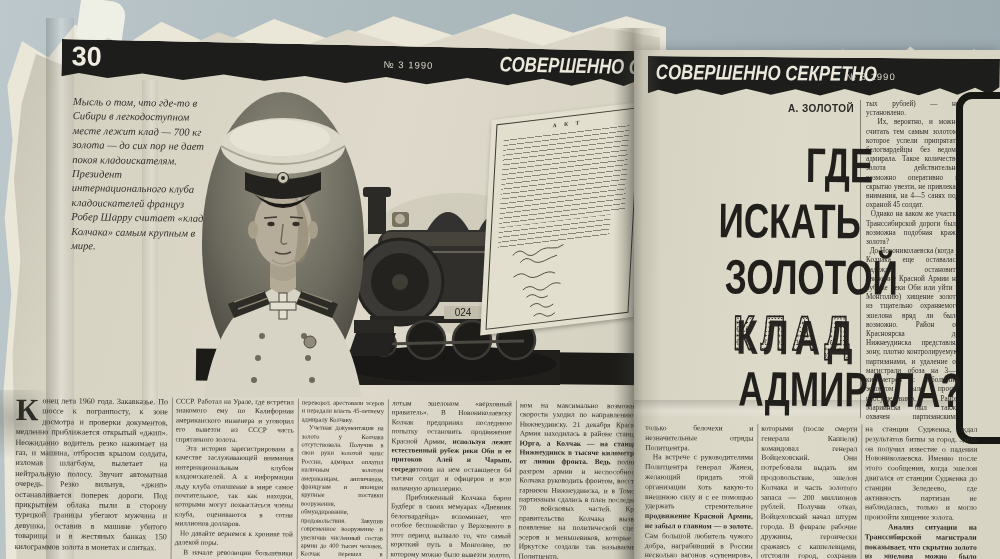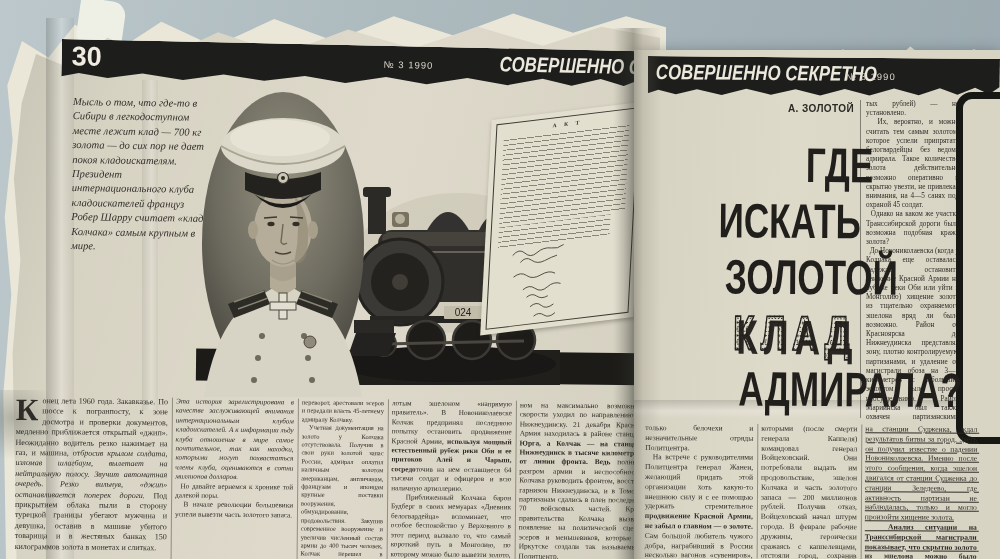--- a/index.html
+++ b/index.html
@@ -61,21 +61,21 @@
   .col{font-size:7.2px;line-height:9.4px;text-align:justify;white-space:pre-wrap;overflow:hidden;
     padding:0 4px 0 3px;color:#2e2c27;}
   .col + .col{border-left:1px solid rgba(20,20,15,.38);}
   #cols-left{left:13px;top:396px;width:638px;height:163px;transform:rotate(0.5deg);transform-origin:left top;}
   #cols-left .col:nth-child(1){width:152px;font-size:8px;line-height:10.4px;}
   #cols-left .col:nth-child(2){width:118px;font-size:7.2px;}
   #cols-left .col:nth-child(3){width:82px;font-size:6.4px;line-height:8.4px;}
   #cols-left .col:nth-child(4){width:120px;}
   #cols-left .col:nth-child(5){width:122px;font-size:7.4px;}
   .dropcap{float:left;font-size:31px;line-height:26px;font-weight:bold;padding:1px 4px 0 0;font-family:"Liberation Serif",serif;}
-  .seg-i{font-style:italic;}
+  .seg-i{}
   .seg-b{font-weight:bold;}
   
   #byline{position:absolute;left:784px;top:103px;width:70px;text-align:right;
     font-family:"Liberation Sans",sans-serif;font-weight:bold;font-size:10px;letter-spacing:.4px;color:#2a2925;}
   #vrule-right{position:absolute;left:860px;top:100px;width:1px;height:318px;background:rgba(20,20,15,.45);}
   #col-right-top{position:absolute;left:866px;top:100px;width:93px;height:322px;font-size:7.2px;line-height:9.2px;
     text-align:justify;white-space:pre-wrap;overflow:hidden;color:#2e2c27;}
   #black-box{position:absolute;left:956px;top:92px;width:90px;height:338px;border:7px solid #171714;border-radius:16px;background:#d9d5c5;}
   #headline{position:absolute;left:676px;top:138px;width:196px;text-align:right;transform:rotate(0.4deg);
     font-family:"Liberation Sans",sans-serif;font-weight:bold;color:#211f1c;}
@@ -86,21 +86,21 @@
   #headline .hl:nth-child(4) span{margin-right:16px;}
   #headline .hl.decor span{letter-spacing:8px;color:transparent;
     background-image:radial-gradient(rgba(35,33,28,.95) 26%,rgba(0,0,0,0) 32%),radial-gradient(rgba(35,33,28,.8) 22%,rgba(0,0,0,0) 30%);
     background-size:4px 4px,6px 6px;background-position:0 0,2px 3px;
     -webkit-background-clip:text;background-clip:text;
     -webkit-text-stroke:1.6px #24221e;
     text-shadow:4px 4px 0 rgba(32,30,26,.95);}
   #cols-right-bottom{left:642px;top:424px;width:352px;height:135px;transform:rotate(0.3deg);}
   #cols-right-bottom .col{width:108px;font-size:7.6px;line-height:9.8px;}
   #cols-right-bottom .col:nth-child(2){width:96px;}
-  #cols-right-bottom .col:nth-child(3){width:112px;text-decoration:underline;}
+  #cols-right-bottom .col:nth-child(3){width:112px;}
 </style>
 </head>
 <body>
 
 <div id="stage" class="noselect">
 
   <div class="torn" id="torn-left"></div>
   <div class="torn" id="torn-right"></div>
   <div class="torn" id="torn-corner"></div>
 
@@ -219,26 +219,27 @@
         <circle cx="56" cy="290" r="3"></circle>
       <circle cx="106" cy="246" r="3"></circle>
         <circle cx="110" cy="268" r="3"></circle>
         <circle cx="114" cy="290" r="3"></circle>
     </g>
     <circle cx="112" cy="252" r="6" fill="#8f8a7a" stroke="#4a463c" stroke-width="1"></circle>
   </svg>
 
   <div class="cols" id="cols-left">
     <div class="col"><span class="dropcap">К</span><span><span class="seg-n">онец лета 1960 года. Закавказье. По шоссе к погранпосту, к зоне досмотра и проверки документов, медленно приближается открытый «джип». Неожиданно водитель резко нажимает на газ, и машина, от</span><span class="seg-i">бросив крылом солдата, изломав шлагбаум, вылетает на нейтральную полосу. Звучит автоматная очередь. Резко вильнув, «джип» останавливается поперек дороги.</span><span class="seg-n"> Под прикрытием облака пыли в сторону турецкой границы убегают мужчина и девушка, оставив в машине убитого товарища и в жестяных банках 150 килограммов золота в монетах и слитках.</span></span></div>
-    <div class="col"><span class="seg-i">Эта история зарегистрирована в качестве заслуживающей внимания интернациональным клубом кладоискателей. А к информации льду клуба отношение в мире самое почтительное, так как находки, которыми могут похвастаться члены клуба, оцениваются в сотни миллионов долларов.
+    <div class="col"><span class="seg-n">СССР. Работал на Урале, где встретил знакомого ему по Калифорнии американского инженера и уговорил его вывезти из СССР часть спрятанного золота.
+  </span><span class="seg-i">Эта история зарегистрирована в качестве заслуживающей внимания интернациональным клубом кладоискателей. А к информации льду клуба отношение в мире самое почтительное, так как находки, которыми могут похвастаться члены клуба, оцениваются в сотни миллионов долларов.
   </span><span class="seg-n">Но давайте вернемся к хронике той далекой поры.
   В начале революции большевики успели вывезти часть золотого запаса.</span></div>
     <div class="col"><span class="seg-n">переворот, арестовали эсеров и передали власть 45-летнему адмиралу Колчаку.
   Учетная документация на золото у Колчака отсутствовала. Получив в свои руки золотой запас России, адмирал оплатил наличным золотом американцам, англичанам, французам и японцам крупные поставки вооружения, обмундирования, продовольствия. Закупив современное вооружение и увеличив численный состав армии до 400 тысяч человек, Колчак перешел в наступление. Апрель, май 1919 года — период, когда колчаковские войска приблизились к Волге</span></div>
-    <div class="col"><span class="seg-n">лотым эшелоном «напрямую правитель». В Новониколаевске Колчак предпринял последнюю попытку остановить продвижение Красной Армии, </span><span class="seg-b">используя мощный естественный рубеж реки Оби и ее притоков Алей и Чарыш, сосредо</span><span class="seg-n">точив на нем оставшиеся 64 тысячи солдат и офицеров и всю наличную артиллерию.
+    <div class="col"><span class="seg-n">лотым эшелоном «верховный правитель». В Новониколаевску Колчак предпринял последнюю попытку остановить продвижение Красной Армии, </span><span class="seg-b">используя лежит естественный рубеж реки Оби и ее притоков Алей и Чарыш, сосредо</span><span class="seg-n">точив на нем оставшиеся 64 тысячи солдат и офицеров и всю наличную артиллерию.
   Приближенный Колчака барон Будберг в своих мемуарах «Дневник белогвардейца» вспоминает, что особое беспокойство у Верховного в этот период вызвало то, что самый короткий путь в Монголию, по которому можно было вывезти золото, преграждала партизанская армия Мамонтова.</span></div>
     <div class="col"><span class="seg-n">ном на максимально возможной скорости уходил по направлению к Нижнеудинску. 21 декабря Красная Армия находилась в районе станции </span><span class="seg-b">Юрга, а Колчак — на станции Нижнеудинск в тысяче километров от линии фронта. Ведь </span><span class="seg-n">полный разгром армии и неспособность Колчака руководить фронтом, восстал гарнизон Нижнеудинска, и в Томске партизанам сдались в плен последние 70 войсковых частей. Крах правительства Колчака вызвал появление на политической сцене эсеров и меньшевиков, которые в Иркутске создали так называемый Политцентр.
   1 января 1920 года французский</span></div>
   </div>
 
   <div class="page" id="page-right"></div>
   <div class="crease" id="crease-r-h"></div>
 
   <div class="banner" id="banner-right">
     <span class="masthead">СОВЕРШЕННО СЕКРЕТНО</span>

